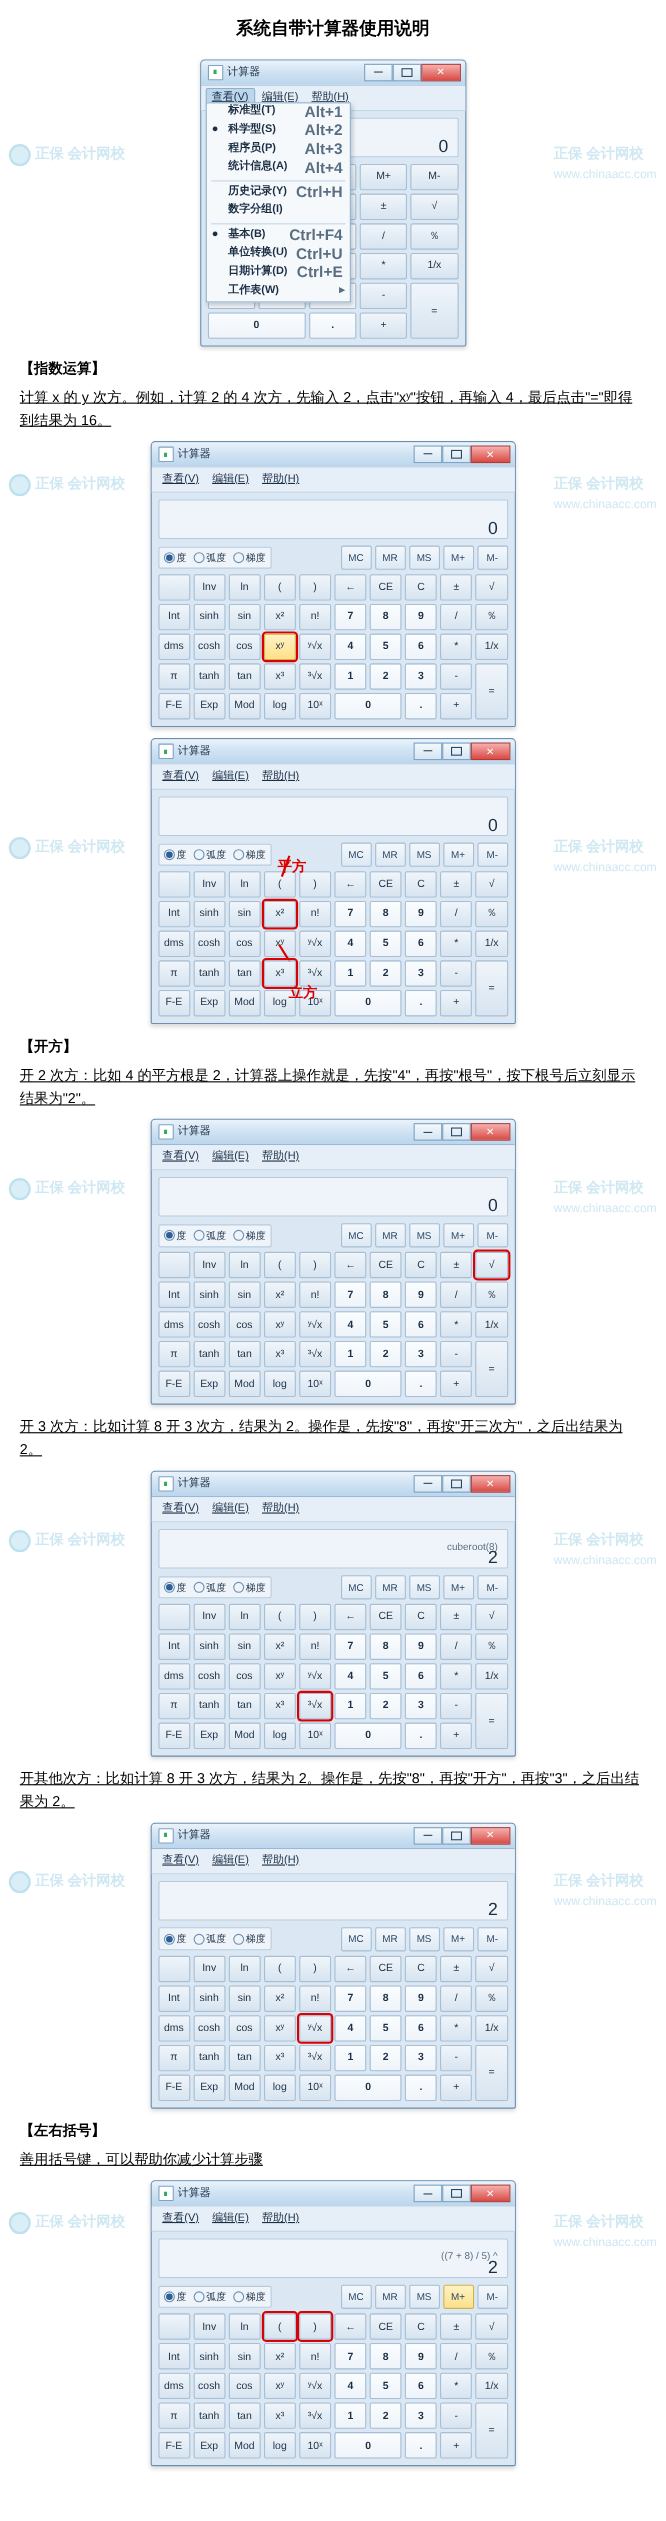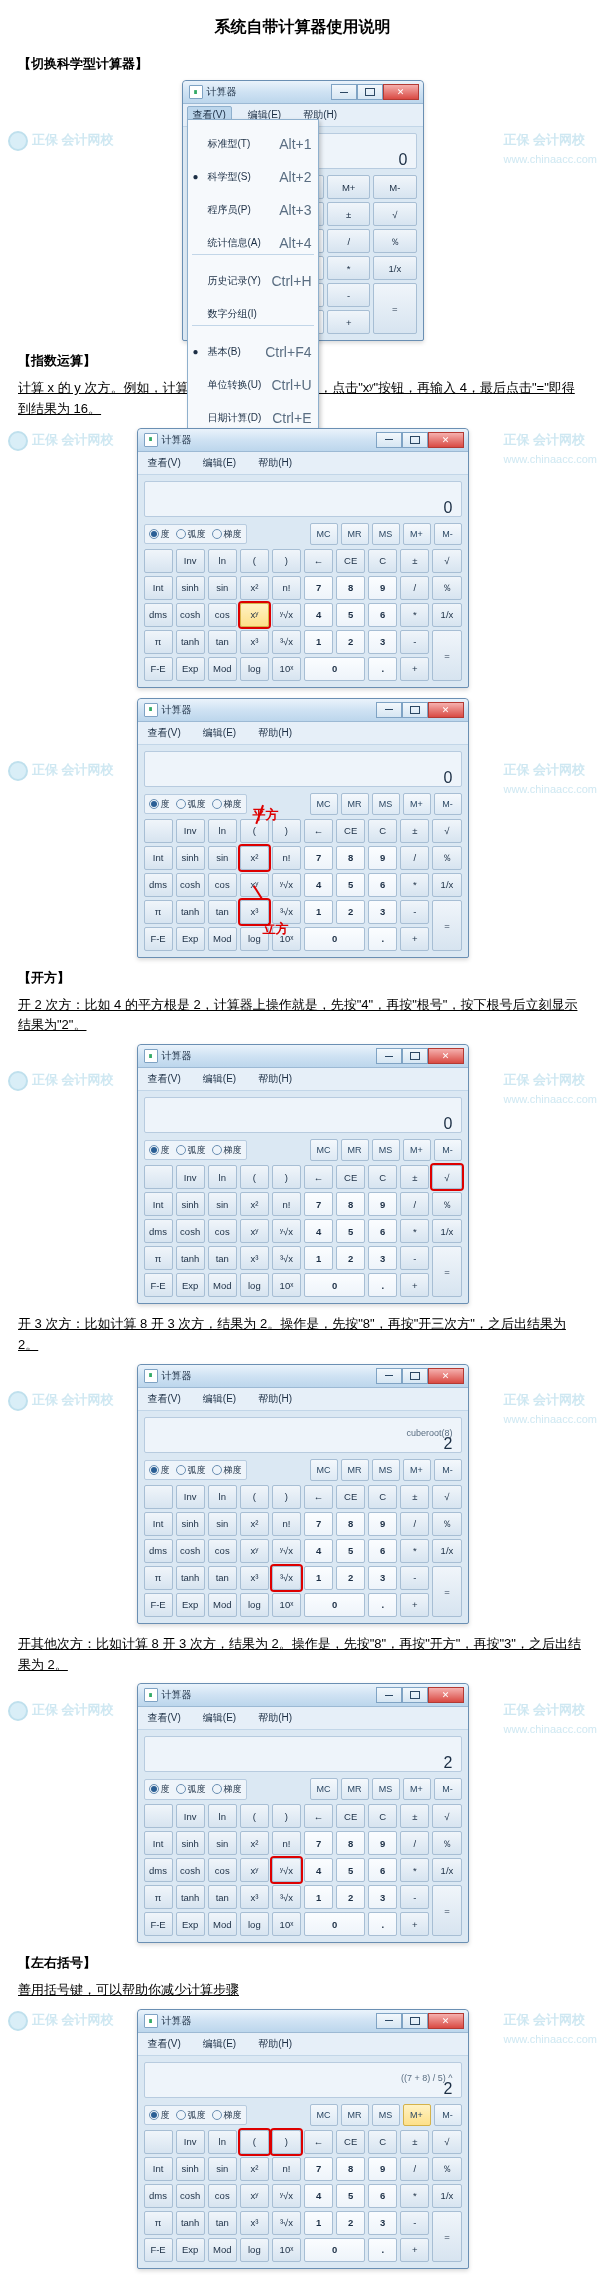--- a/index.html
+++ b/index.html
@@ -78,21 +78,21 @@
   .winbtn {
     width:24px;height:14px;border:1px solid #7fa3c4;background:linear-gradient(#f3f8fc,#d6e6f3);
     display:flex;align-items:center;justify-content:center;font-size:8px;color:#2b4763;
   }
   .winbtn.min::after{content:"";display:block;width:8px;height:1px;background:#2b4763;}
   .winbtn.max::after{content:"";display:block;width:8px;height:6px;border:1px solid #2b4763;}
   .winbtn.close{background:linear-gradient(#f5b0ae,#d94a43);color:#fff;border-color:#b33a34;width:34px;}
   .winbtn.close::after{content:"✕";font-size:9px;}
 
   .menubar {
-    display:flex; gap:10px; padding:2px 4px; background:#e6eff8;border-bottom:1px solid #c2d6e8;
+    display:flex; gap:0; padding:2px 4px; background:#e6eff8;border-bottom:1px solid #c2d6e8;text-decoration:underline;
   }
   .menubar span { padding:1px 6px; border-radius:2px;}
   .menubar span.open { background:#bcd6ec; border:1px solid #8fb0cd; padding:0 5px;}
 
   .display {
     margin:6px; height:34px; background:#eef4fa;border:1px solid #b7cbdf;border-radius:2px;
     display:flex;align-items:center;justify-content:flex-end;padding:0 8px;font-size:16px;color:#1b2e44;
     flex-direction:column;
   }
   .display .topline { font-size:9px;color:#5a6e82; align-self:flex-end;height:10px;}
@@ -138,35 +138,34 @@
   .anno-line {
     position:absolute; background:#d00; height:1.5px; transform-origin:left center; pointer-events:none;
   }
 
   .dropdown {
     position:absolute; left:4px; top:38px; width:130px;
     background:#f6f9fc;border:1px solid #8fb0cd; box-shadow:2px 2px 4px rgba(0,0,0,.2);
     z-index:5; font-size:10px;
   }
   .dropdown .ddrow {
-    display:flex;align-items:center;padding:16px 6px 2px 20px; position:relative; height:15px; justify-content:space-between;
+    display:flex;align-items:center;padding:0 6px 2px 20px; position:relative; height:15px; justify-content:space-between;font-weight:bold;
   }
   .dropdown .ddrow .mark{position:absolute;left:5px;}
   .dropdown .sep { height:1px;background:#c2d6e8;margin:2px 4px;}
   .dropdown .ddrow .sc { color:#5a6e82; font-size:14px;}
   .dropdown .ddrow .sub{position:absolute;right:4px;color:#5a6e82;}
 </style>
 </head>
 <body>
 
 <div class="page">
 
   <h1 class="title">系统自带计算器使用说明</h1>
 
-  <div class="section-h">【切换科学型计算器】</div>
 
   <div class="calc-wrap">
     <div class="calc std narrow" style="width:240px">
       <div class="titlebar">
         <span class="ico">∎</span>
         <span class="ttl">计算器</span>
         <div class="winbtns">
           <div class="winbtn min"></div>
           <div class="winbtn max"></div>
           <div class="winbtn close"></div>

